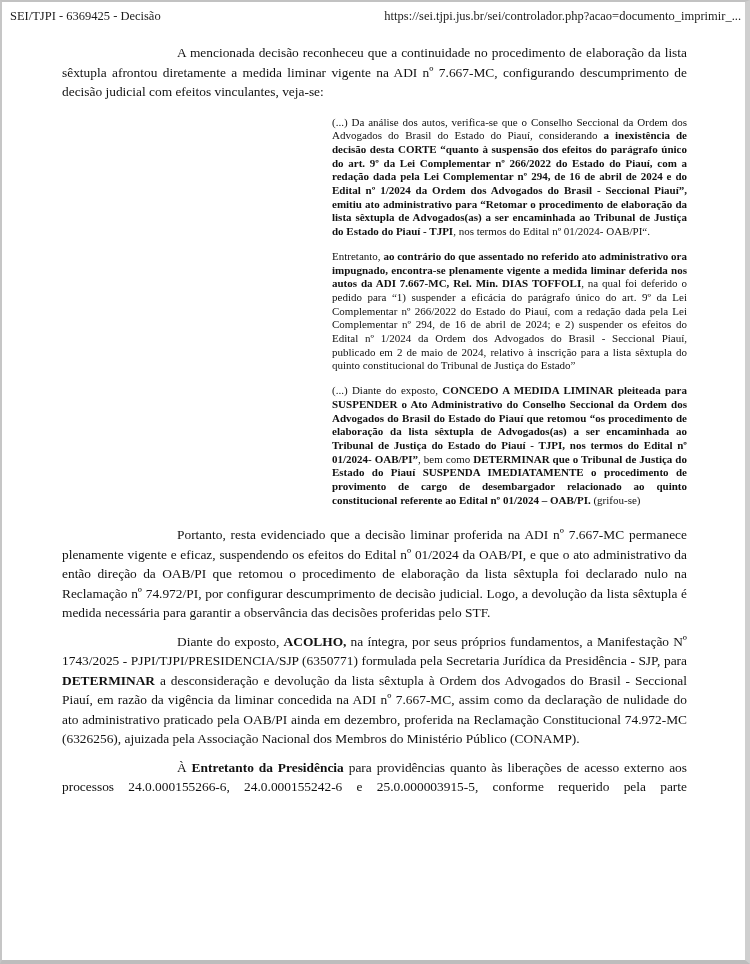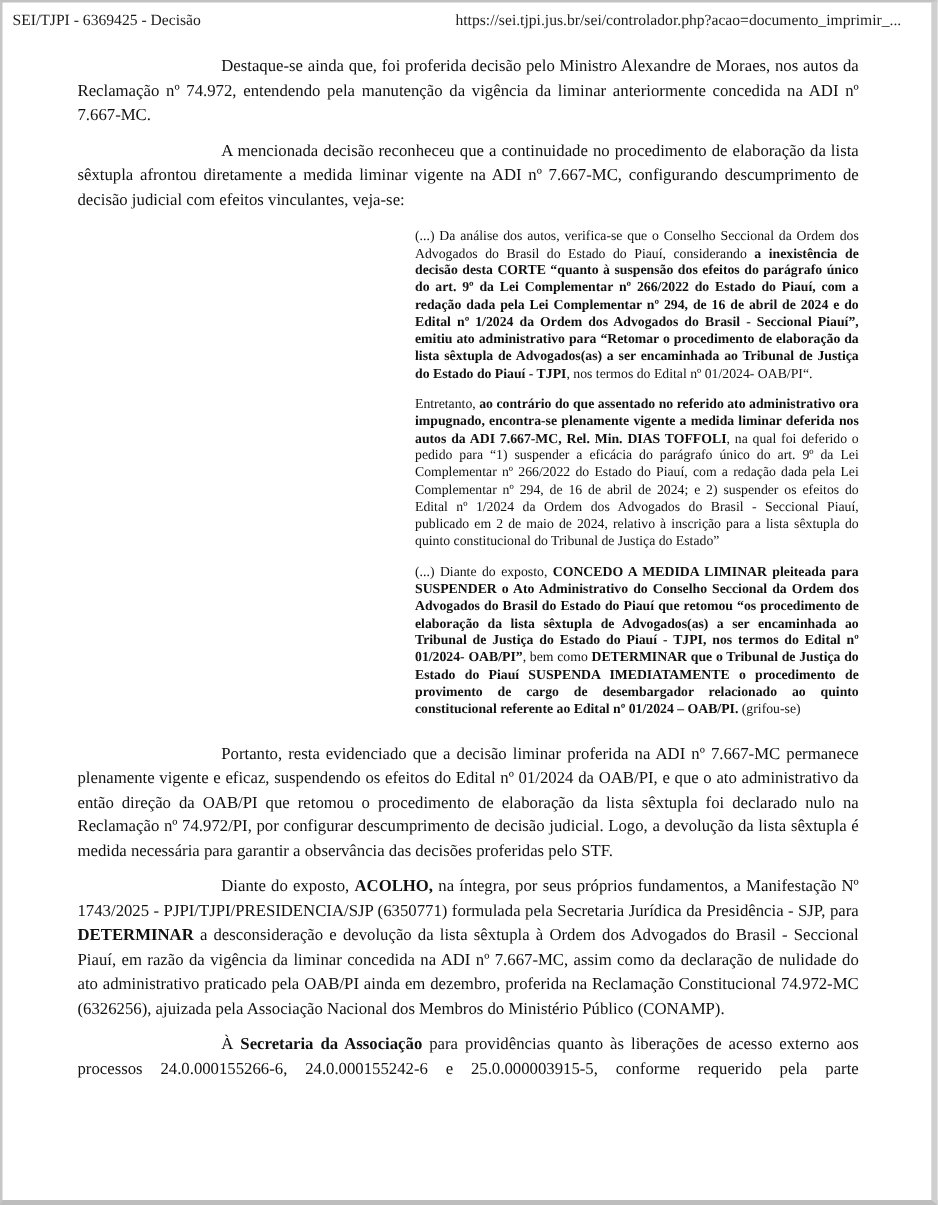--- a/index.html
+++ b/index.html
@@ -16,21 +16,21 @@
     background: #ffffff;
     border-top: 2px solid #c2c2c2;
     border-left: 2px solid #c6c6c6;
     border-right: 5px solid #cfcfcf;
     border-bottom: 4px solid #bdbdbd;
     overflow: hidden;
   }
   .print-header {
     display: flex;
     justify-content: space-between;
-    padding: 7px 24px 0 8px;
+    padding: 7px 4px 0 8px;
     font-size: 12.5px;
     color: #1c1c1c;
   }
   .print-header .url { text-align: left; }
   .doc-content {
     margin: 19px 58px 0 60px;
     color: #111111;
     font-size: 13.4px;
     line-height: 19.5px;
     text-align: justify;
@@ -65,24 +65,23 @@
 <body>
 
 <div class="page">
 
   <div class="print-header">
     <span class="doc-ref">SEI/TJPI - 6369425 - Decisão</span>
     <span class="url">https://sei.tjpi.jus.br/sei/controlador.php?acao=documento_imprimir_...</span>
   </div>
 
   <div class="doc-content">
-    <p class="body-par"><span>Destaque-se ainda que, foi proferida decisão pelo Ministro Alexandre de Moraes, nos autos da Reclamação nº 74.972, entendendo pela manutenção da vigência da liminar anteriormente concedida na ADI nº 7.667-MC.</span></p>
     <p class="body-par"><span>A mencionada decisão reconheceu que a continuidade no procedimento de elaboração da lista sêxtupla afrontou diretamente a medida liminar vigente na ADI nº 7.667-MC, configurando descumprimento de decisão judicial com efeitos vinculantes, veja-se:</span></p>
     <p class="quote-par first-quote"><span>(...) Da análise dos autos, verifica-se que o Conselho Seccional da Ordem dos Advogados do Brasil do Estado do Piauí, considerando </span><span class="bold">a inexistência de decisão desta CORTE “quanto à suspensão dos efeitos do parágrafo único do art. 9º da Lei Complementar nº 266/2022 do Estado do Piauí, com a redação dada pela Lei Complementar nº 294, de 16 de abril de 2024 e do Edital nº 1/2024 da Ordem dos Advogados do Brasil - Seccional Piauí”, emitiu ato administrativo para “Retomar o procedimento de elaboração da lista sêxtupla de Advogados(as) a ser encaminhada ao Tribunal de Justiça do Estado do Piauí - TJPI</span><span>, nos termos do Edital nº 01/2024- OAB/PI“.</span></p>
     <p class="quote-par"><span>Entretanto, </span><span class="bold">ao contrário do que assentado no referido ato administrativo ora impugnado, encontra-se plenamente vigente a medida liminar deferida nos autos da ADI 7.667-MC, Rel. Min. DIAS TOFFOLI</span><span>, na qual foi deferido o pedido para “1) suspender a eficácia do parágrafo único do art. 9º da Lei Complementar nº 266/2022 do Estado do Piauí, com a redação dada pela Lei Complementar nº 294, de 16 de abril de 2024; e 2) suspender os efeitos do Edital nº 1/2024 da Ordem dos Advogados do Brasil - Seccional Piauí, publicado em 2 de maio de 2024, relativo à inscrição para a lista sêxtupla do quinto constitucional do Tribunal de Justiça do Estado”</span></p>
     <p class="quote-par"><span>(...) Diante do exposto, </span><span class="bold">CONCEDO A MEDIDA LIMINAR pleiteada para SUSPENDER o Ato Administrativo do Conselho Seccional da Ordem dos Advogados do Brasil do Estado do Piauí que retomou “os procedimento de elaboração da lista sêxtupla de Advogados(as) a ser encaminhada ao Tribunal de Justiça do Estado do Piauí - TJPI, nos termos do Edital nº 01/2024- OAB/PI”</span><span>, bem como </span><span class="bold">DETERMINAR que o Tribunal de Justiça do Estado do Piauí SUSPENDA IMEDIATAMENTE o procedimento de provimento de cargo de desembargador relacionado ao quinto constitucional referente ao Edital nº 01/2024 – OAB/PI.</span><span> (grifou-se)</span></p>
     <p class="body-par after-quote"><span>Portanto, resta evidenciado que a decisão liminar proferida na ADI nº 7.667-MC permanece plenamente vigente e eficaz, suspendendo os efeitos do Edital nº 01/2024 da OAB/PI, e que o ato administrativo da então direção da OAB/PI que retomou o procedimento de elaboração da lista sêxtupla foi declarado nulo na Reclamação nº 74.972/PI, por configurar descumprimento de decisão judicial. Logo, a devolução da lista sêxtupla é medida necessária para garantir a observância das decisões proferidas pelo STF.</span></p>
     <p class="body-par"><span>Diante do exposto, </span><span class="bold">ACOLHO,</span><span> na íntegra, por seus próprios fundamentos, a Manifestação Nº 1743/2025 - PJPI/TJPI/PRESIDENCIA/SJP (6350771) formulada pela Secretaria Jurídica da Presidência - SJP, para </span><span class="bold">DETERMINAR</span><span> a desconsideração e devolução da lista sêxtupla à Ordem dos Advogados do Brasil - Seccional Piauí, em razão da vigência da liminar concedida na ADI nº 7.667-MC, assim como da declaração de nulidade do ato administrativo praticado pela OAB/PI ainda em dezembro, proferida na Reclamação Constitucional 74.972-MC (6326256), ajuizada pela Associação Nacional dos Membros do Ministério Público (CONAMP).</span></p>
-    <p class="body-par cutoff"><span>À </span><span class="bold">Secretaria da Associação</span><span> para providências quanto às liberações de acesso externo aos processos 24.0.000155266-6, 24.0.000155242-6 e 25.0.000003915-5, conforme requerido pela parte</span></p>
+    <p class="body-par cutoff"><span>À </span><span class="bold">Entretanto da Presidência</span><span> para providências quanto às liberações de acesso externo aos processos 24.0.000155266-6, 24.0.000155242-6 e 25.0.000003915-5, conforme requerido pela parte</span></p>
   </div>
 
 
 </div>
 
 </body></html>

